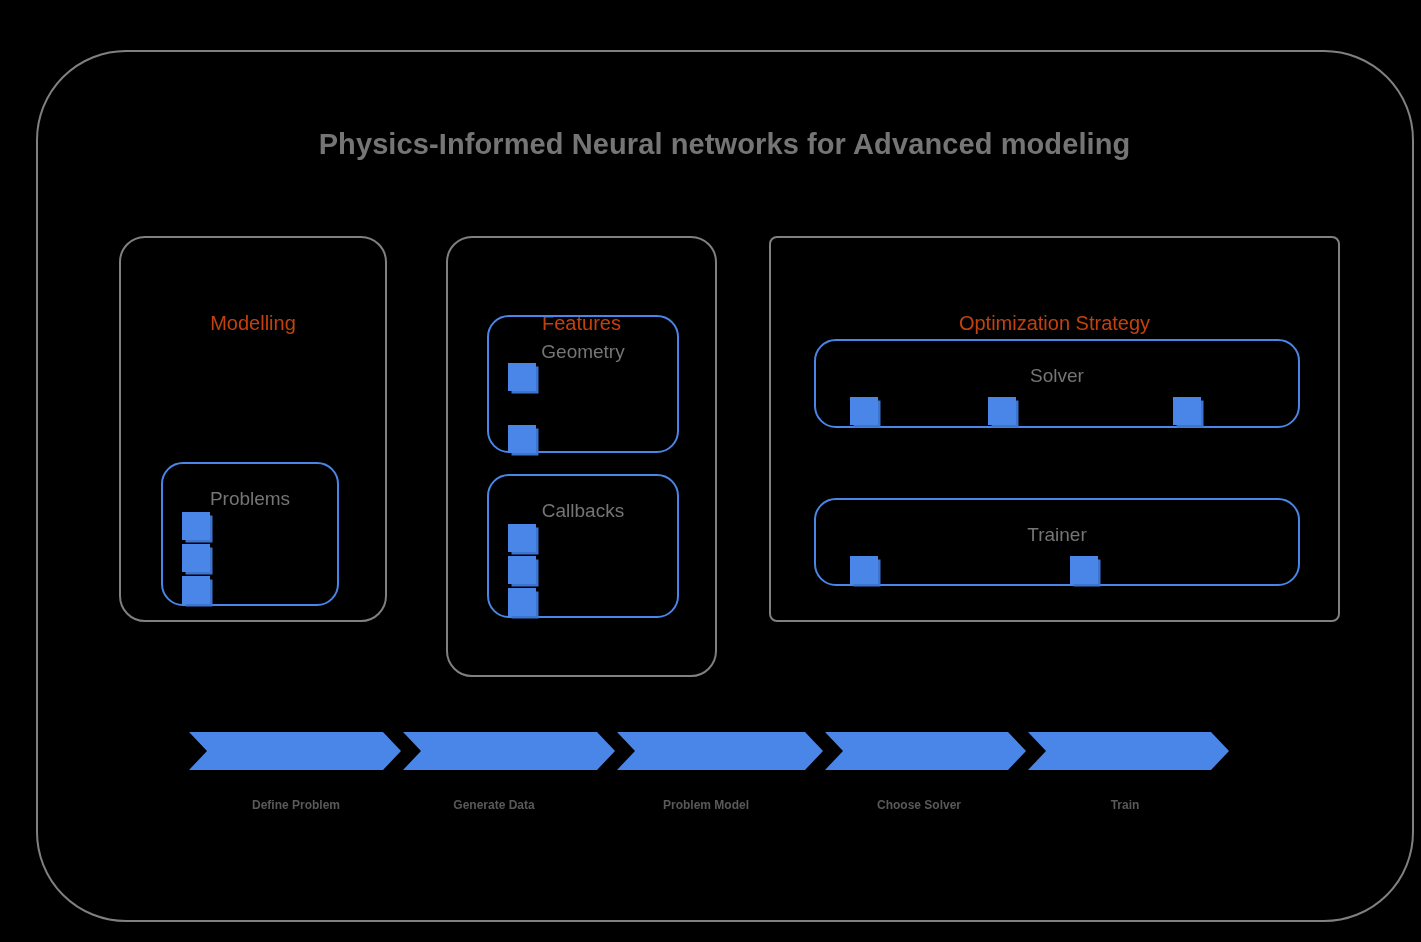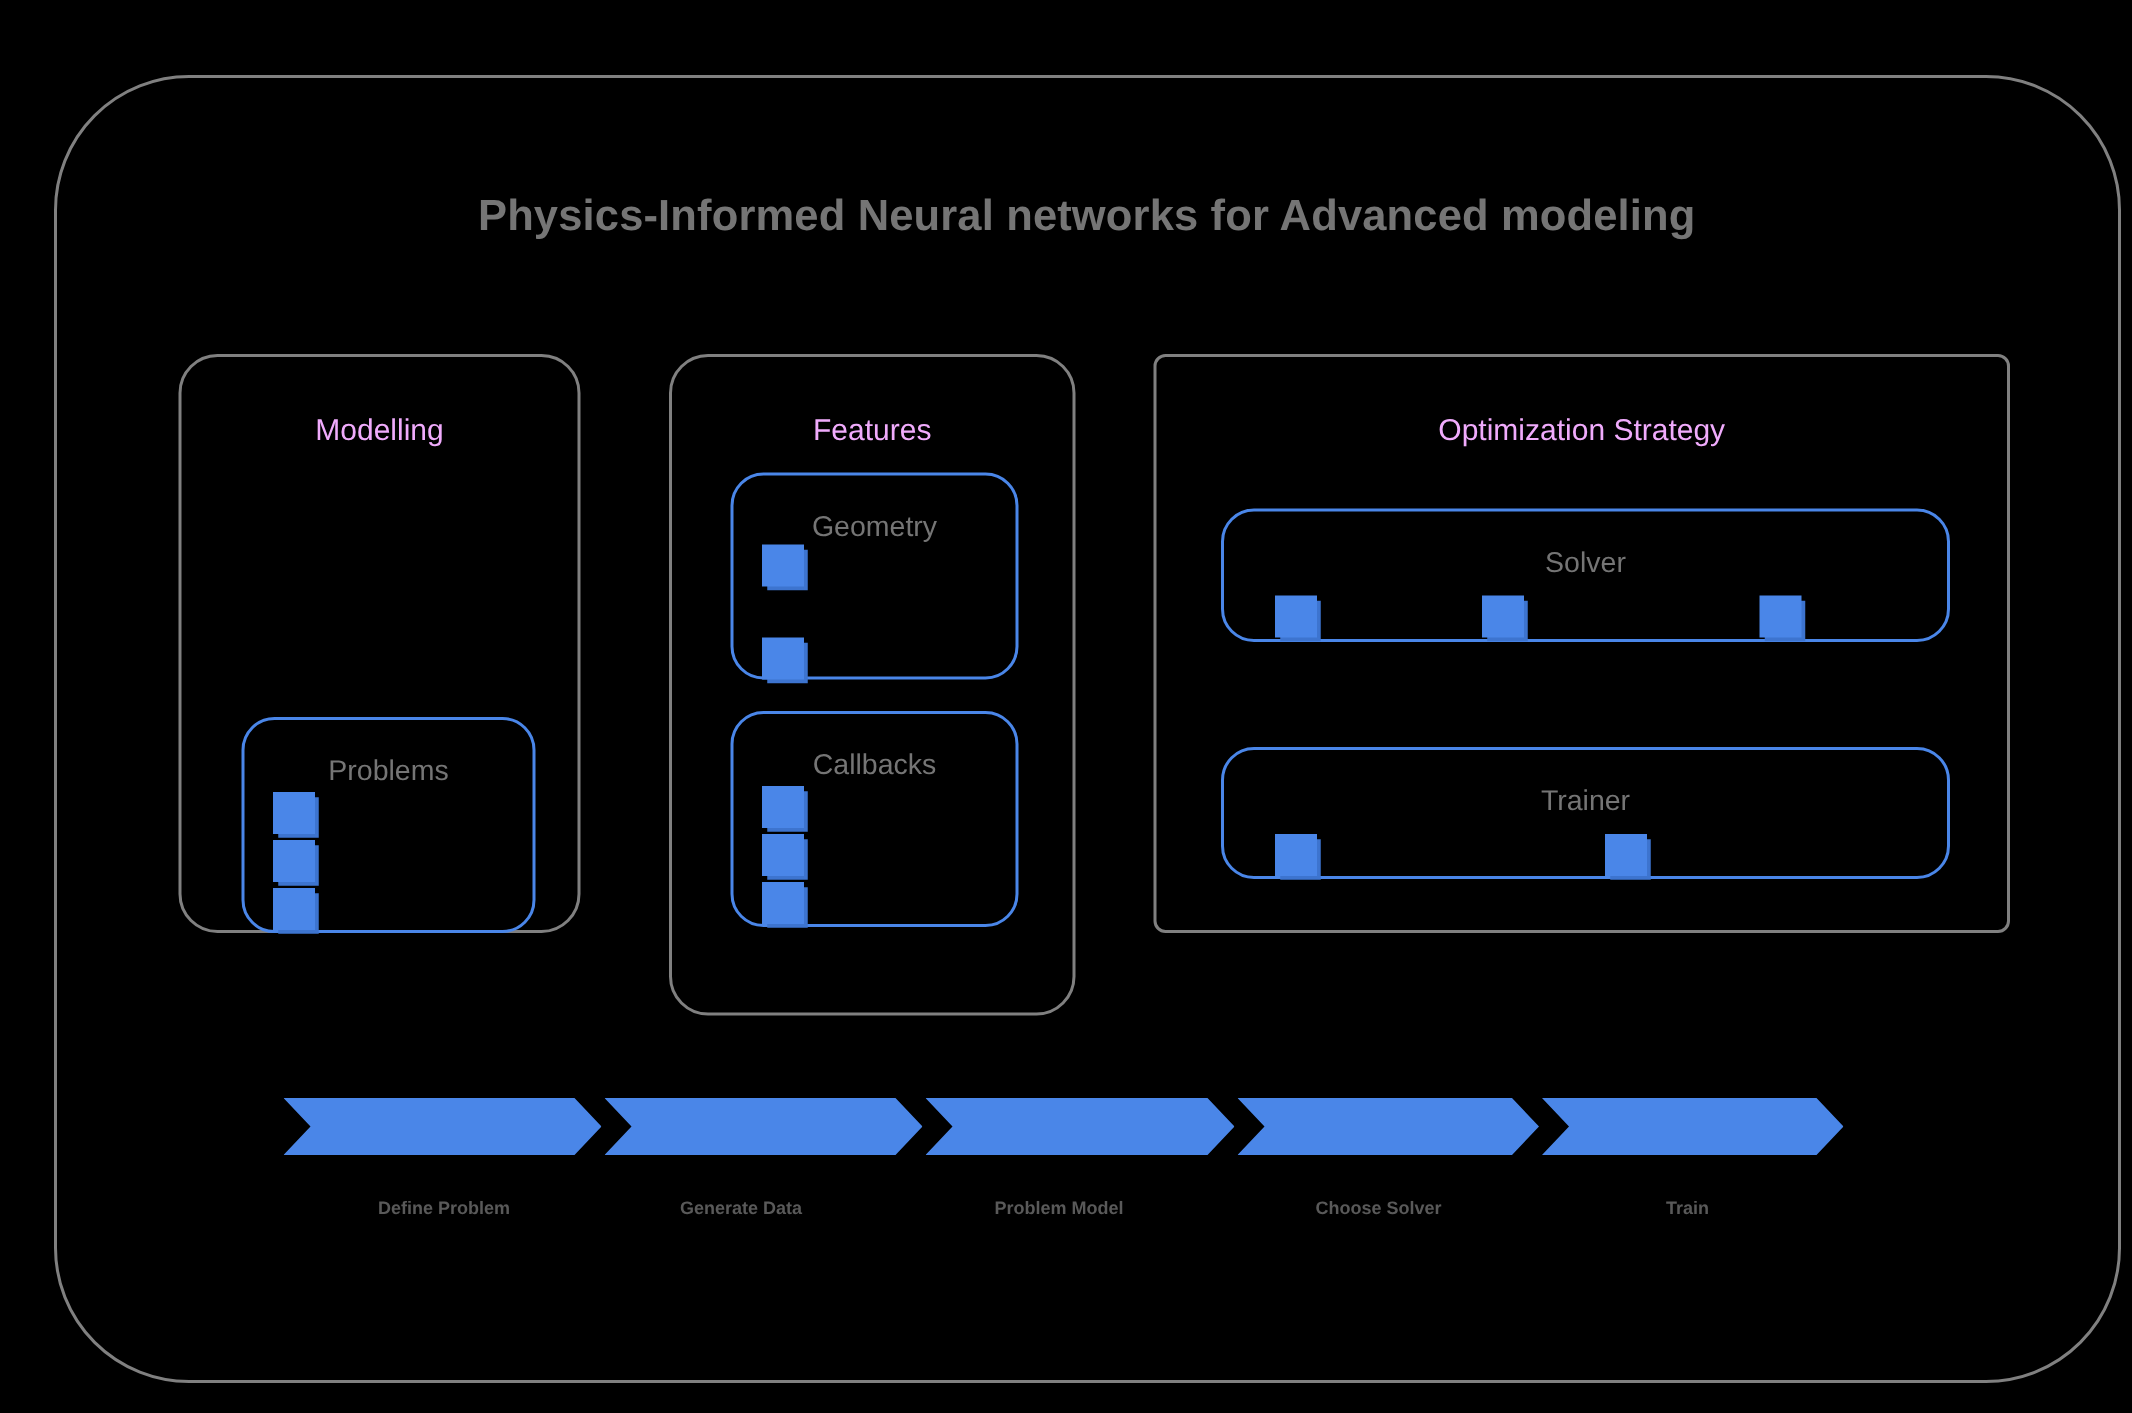--- a/index.html
+++ b/index.html
@@ -59,22 +59,23 @@
     background: transparent;
   }
   .group-panel.wide { border-radius: 8px; }
 
   .group-title {
     position: absolute;
     left: 0;
     width: 100%;
     text-align: center;
     font-size: 20px;
-    color: #f0abfc;
-    white-space: nowrap;
+    color: #c2410c;
+    white-space: nowrap;
+    margin-top: 36px;
   }
 
   
   .blue-box {
     position: absolute;
     border: 2.5px solid #4a86e8;
     border-radius: 22px;
     background: transparent;
   }
 
@@ -135,21 +136,21 @@
 <div id="stage">
 
   <div class="outer-frame"></div>
 
   <div class="diagram-title">Physics-Informed Neural networks for Advanced modeling</div>
 
   <div class="group-panel" style="left:105px; top:222px; width:268px; height:386px;">
     <div class="group-title" style="top:24px;">Modelling</div>
 
 
-    <div class="blue-box" style="left:40px; top:240px; width:196px; height:144px;">
+    <div class="blue-box" style="left:40px; top:224px; width:178px; height:144px;">
       <div class="blue-box-title">Problems</div>
       <span class="bullet-cube" style="left:19px; top:48px;"></span>
       <span class="bullet-cube" style="left:19px; top:80px;"></span>
       <span class="bullet-cube" style="left:19px; top:112px;"></span>
     </div>
   </div>
 
   <div class="group-panel" style="left:432px; top:222px; width:271px; height:441px;">
     <div class="group-title" style="top:24px;">Features</div>
 

